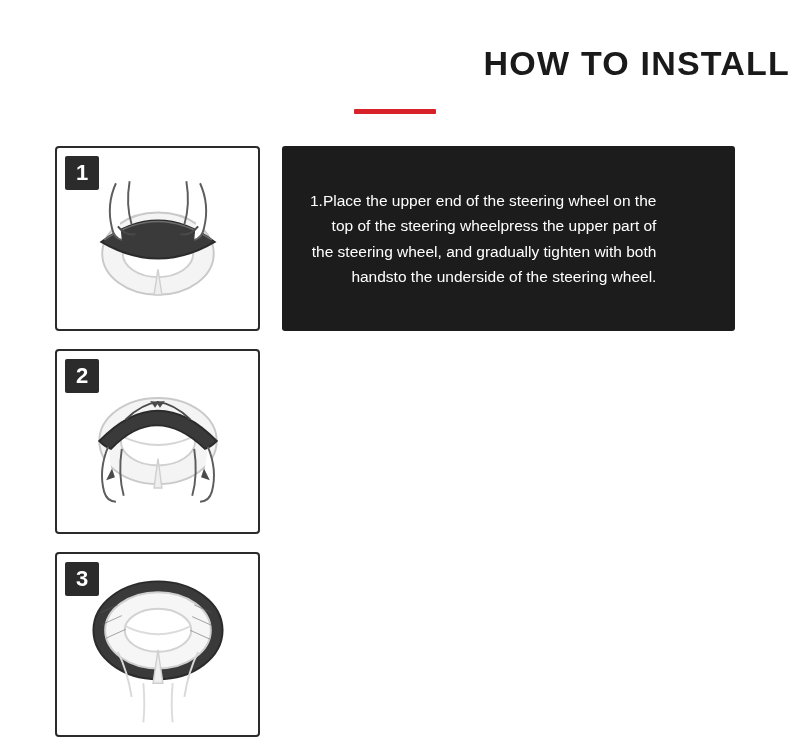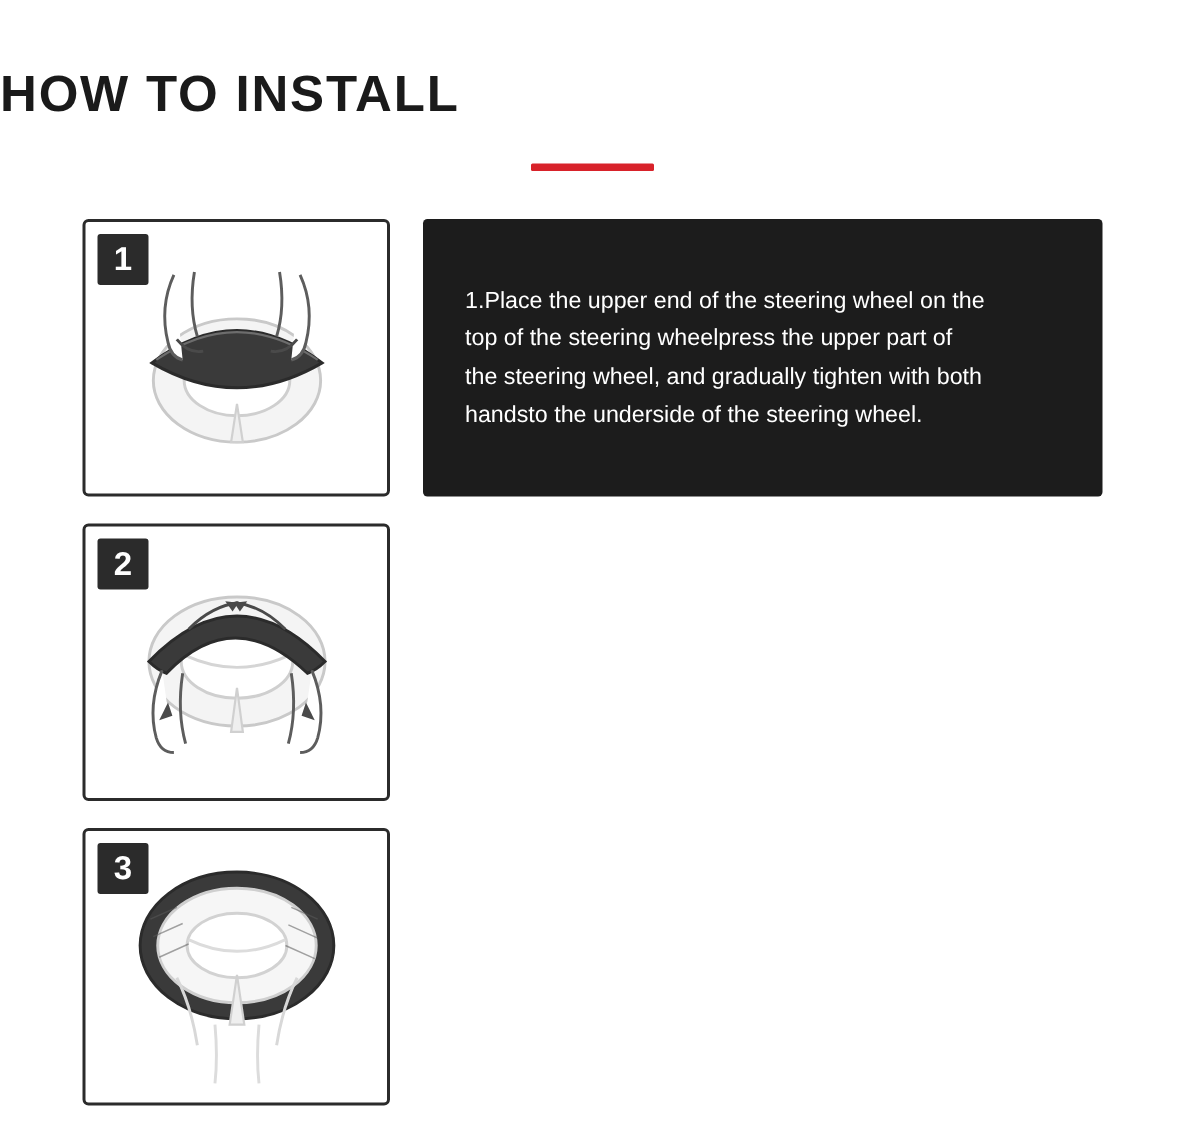--- a/index.html
+++ b/index.html
@@ -14,21 +14,21 @@
     -webkit-font-smoothing: antialiased;
   }
   .page {
     position: relative;
     width: 790px;
     height: 749px;
     background: #ffffff;
     overflow: hidden;
   }
   .title {
-    text-align: left;
+    text-align: right;
     font-size: 34px;
     font-weight: bold;
     letter-spacing: 1.2px;
     color: #1a1a1a;
     padding-top: 44px;
     margin: 0;
   }
   .title-rule {
     width: 82px;
     height: 5px;
@@ -88,20 +88,21 @@
     align-items: center;
     padding: 0 26px 0 28px;
     box-sizing: border-box;
   }
   .step-text {
     font-size: 15.5px;
     line-height: 1.62;
     white-space: pre-line;
     text-indent: 0;
     margin: 0;
+    text-align: right;
   }
   .step-row:last-child {
     margin-bottom: 0;
   }
 </style>
 </head>
 <body>
 
 <div class="page">
 

